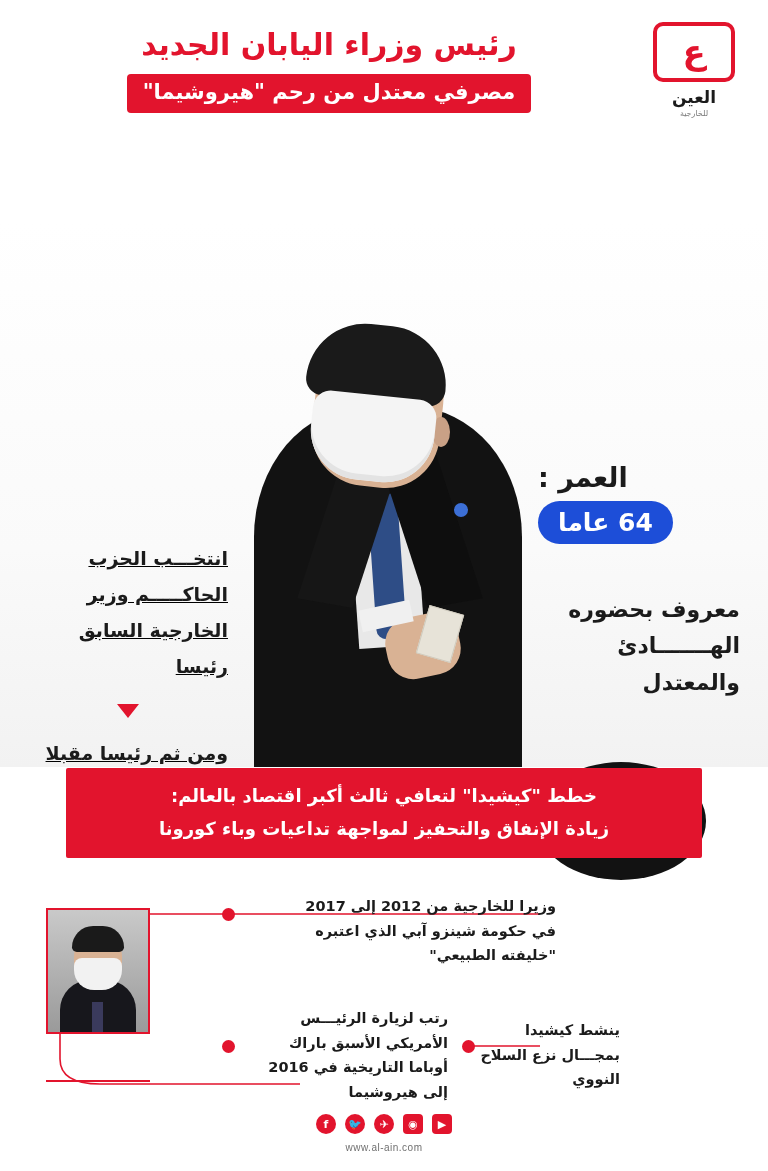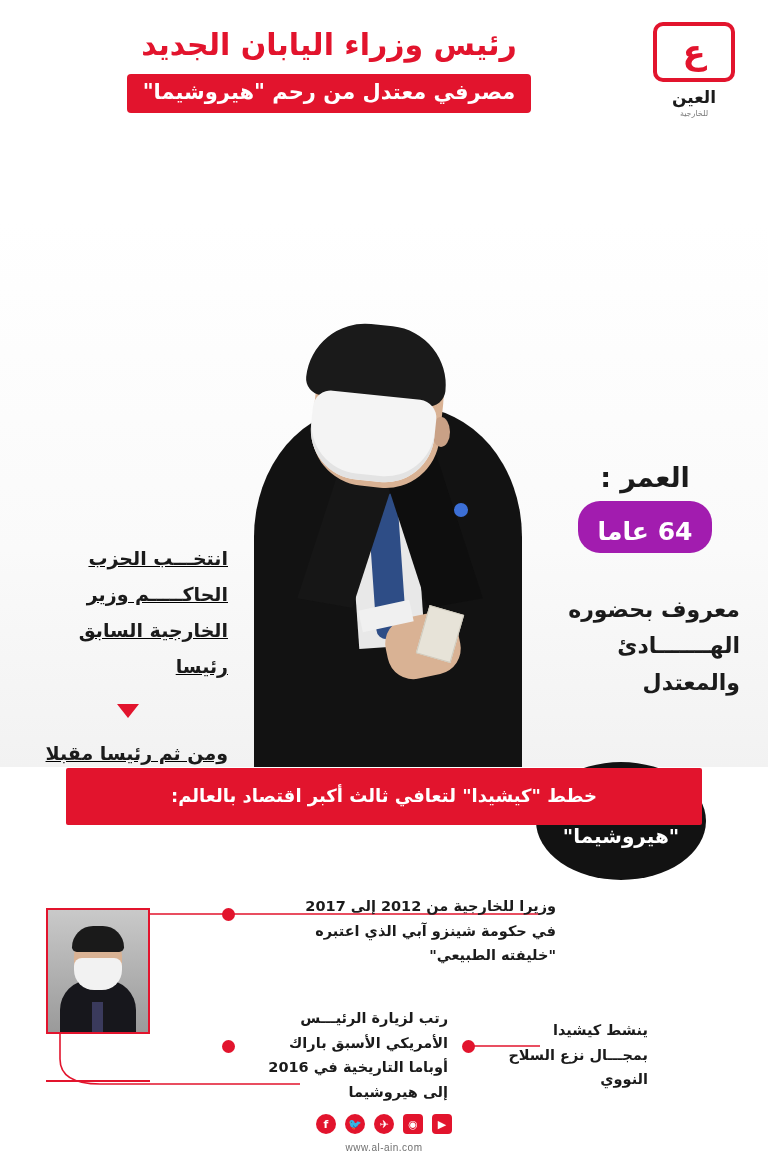--- a/index.html
+++ b/index.html
@@ -101,25 +101,25 @@
     transform:rotate(16deg);border:1px solid #cfcabd;
   }
   .cuff{
     position:absolute;bottom:140px;left:124px;width:52px;height:22px;background:#f0f0f0;transform:rotate(-12deg);
   }
   .badge-pin{
     position:absolute;bottom:250px;left:218px;width:14px;height:14px;background:#3c6fd6;border-radius:50%;
   }
 
   
-  .age-block{position:absolute;top:240px;right:28px;width:190px;text-align:center;}
+  .age-block{position:absolute;top:240px;right:40px;width:190px;text-align:left;}
   .age-label{color:#1b1b1b;font-size:27px;font-weight:bold;}
   .age-pill{
-    display:inline-block;background:#a21caf;color:#fff;font-size:25px;font-weight:bold;
-    padding:16px 20px 7px;border-radius:22px;margin-top:8px;
+    display:inline-block;background:#1d4ed8;color:#fff;font-size:25px;font-weight:bold;
+    padding:7px 20px 7px;border-radius:22px;margin-top:8px;
   }
   .calm-text{
     position:absolute;top:370px;right:28px;width:205px;text-align:right;
     color:#1b1b1b;font-size:22px;font-weight:bold;line-height:1.65;
   }
   .hiroshima-badge{
     position:absolute;top:540px;right:62px;width:170px;height:118px;border-radius:50%;
     background:#121212;color:#fff;display:flex;align-items:center;justify-content:center;
     text-align:center;font-size:20px;font-weight:bold;line-height:1.5;padding:0 12px;box-sizing:border-box;
   }
@@ -239,36 +239,37 @@
     <div class="right-col">
       <div class="rc-text">انتخـــب الحزب الحاكـــــم وزير الخارجية السابق</div>
       <div class="rc-text">رئيسا</div>
       <div class="rc-arrow"></div>
       <div class="rc-text2">ومن ثم رئيسا مقبلا للحكومة</div>
     </div>
   </div>
 
   <div class="banner">
     <div class="banner-l1">خطط "كيشيدا" لتعافي ثالث أكبر اقتصاد بالعالم:</div>
+    <div class="banner-l2">زيادة الإنفاق والتحفيز لمواجهة تداعيات وباء كورونا</div>
   </div>
 
   <div class="timeline">
 
     <svg width="768" height="240" style="position:absolute;top:0;left:0;">
       <path d="M540 30 L110 30 Q60 30 60 80 L60 175 Q60 200 100 200 L300 200" fill="none" stroke="#e2142d" stroke-width="1.6"></path>
       <path d="M540 162 L470 162" fill="none" stroke="#e2142d" stroke-width="1.6"></path>
     </svg>
 
     <span class="dot" style="top:24px;left:222px;"></span>
     <span class="dot" style="top:156px;left:222px;"></span>
     <span class="dot" style="top:156px;left:462px;"></span>
 
     <div class="tl-text" style="top:10px;left:290px;width:266px;">وزيرا للخارجية من 2012 إلى 2017 في حكومة شينزو آبي الذي اعتبره "خليفته الطبيعي"</div>
 
-    <div class="tl-text" style="top:134px;left:498px;width:150px;">ينشط كيشيدا بمجـــال نزع السلاح النووي</div>
+    <div class="tl-text" style="top:134px;left:470px;width:150px;">ينشط كيشيدا بمجـــال نزع السلاح النووي</div>
 
     <div class="tl-text" style="top:122px;left:250px;width:198px;">رتب لزيارة الرئيـــس الأمريكي الأسبق باراك أوباما التاريخية في 2016 إلى هيروشيما</div>
   </div>
 
   <div class="avatar">
     <div class="av-bg"></div>
     <div class="av-suit"></div>
     <div class="av-tie"></div>
     <div class="av-head"></div>
     <div class="av-hair"></div>

